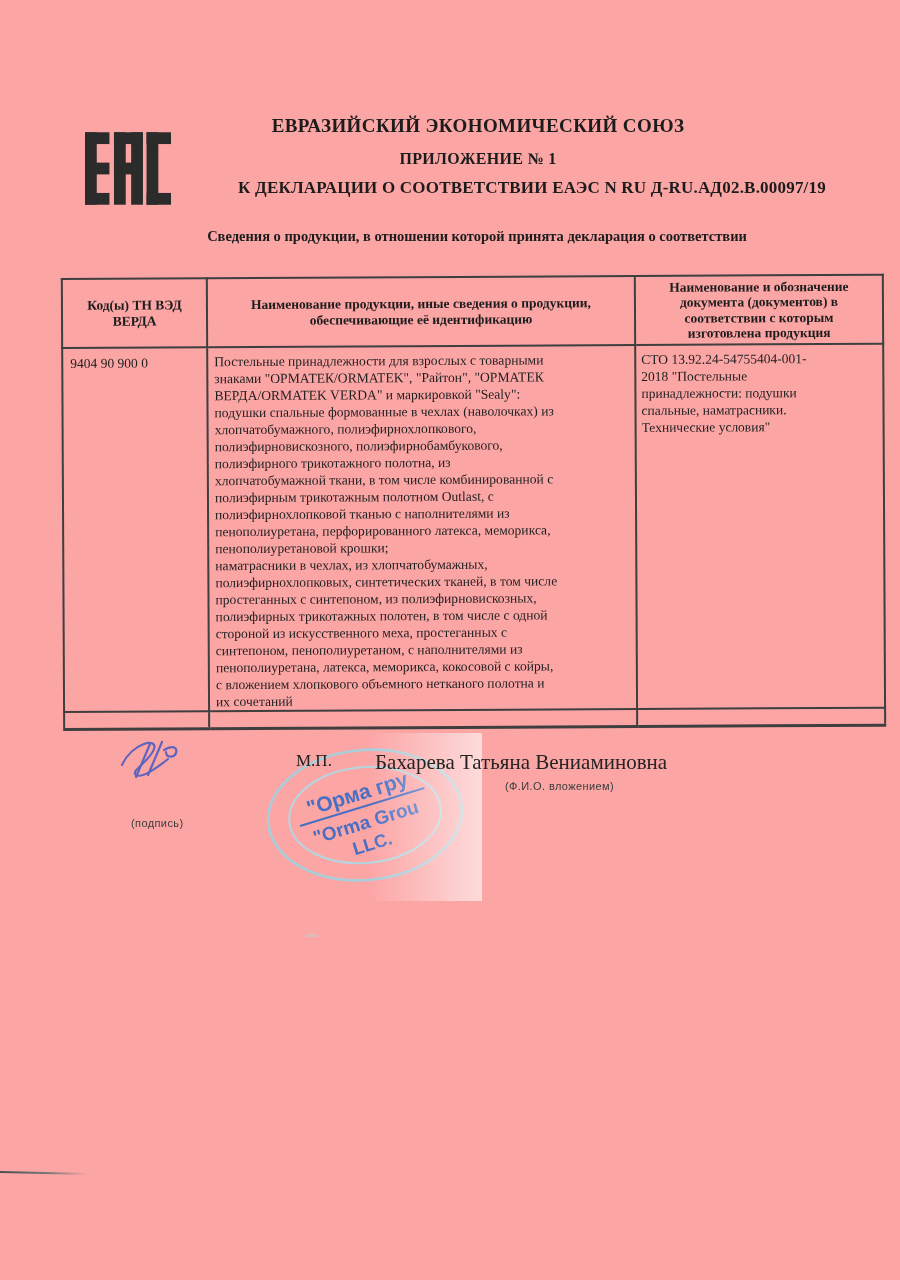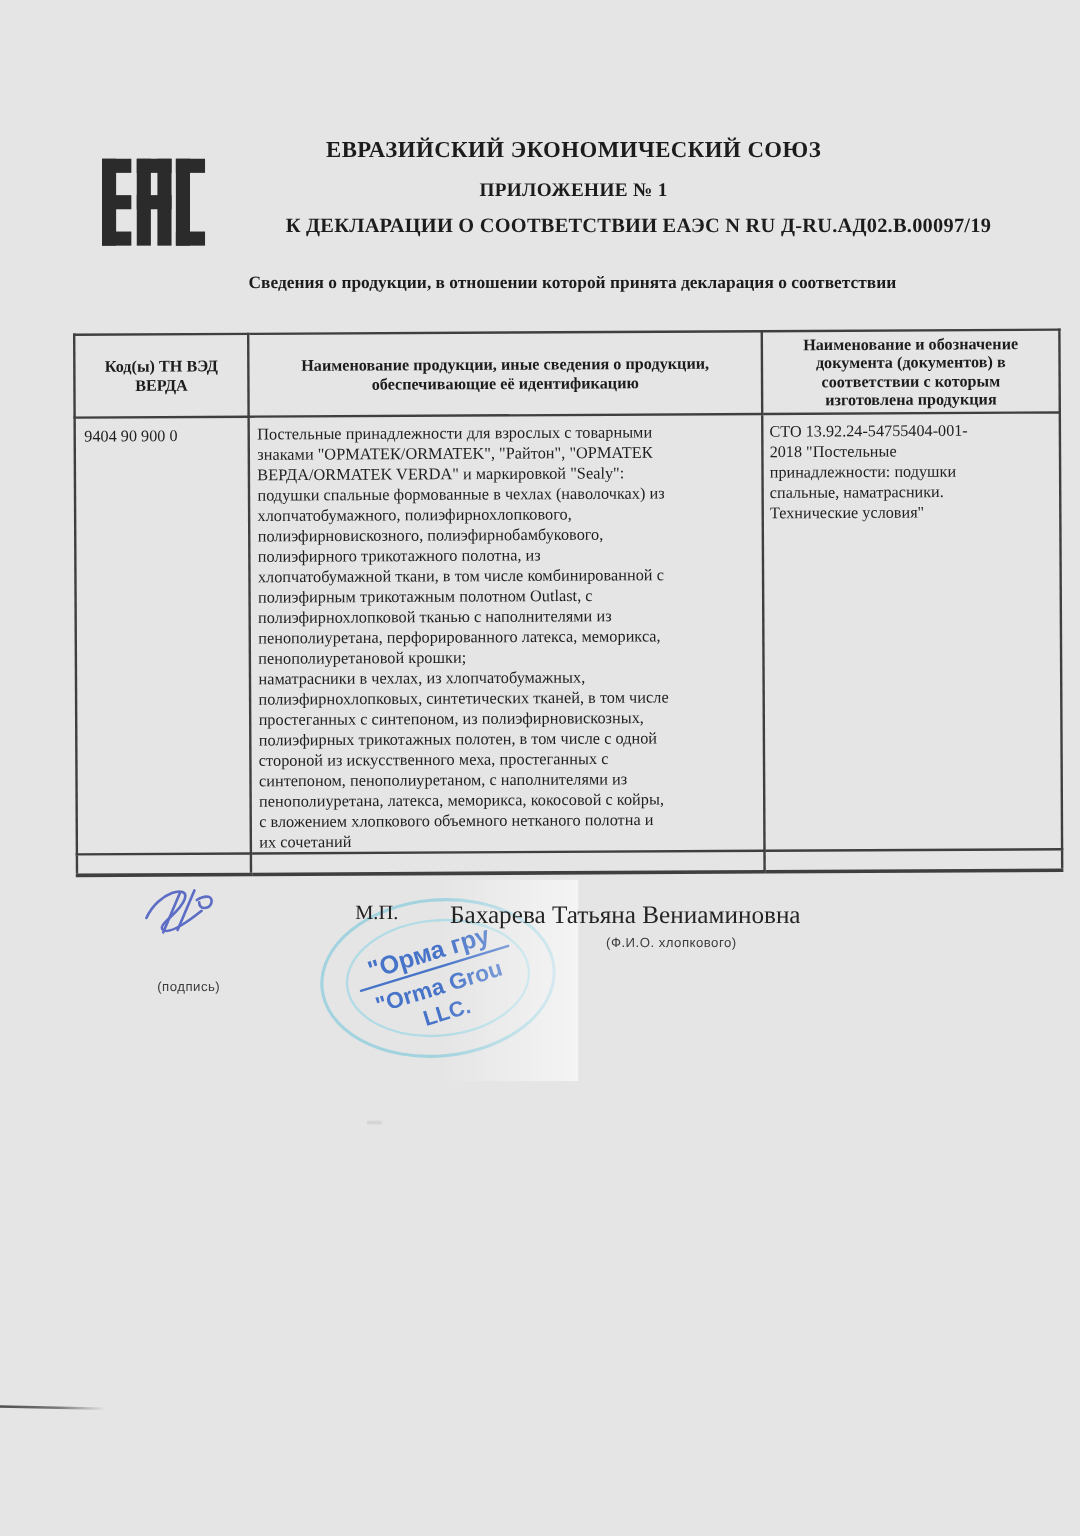--- a/index.html
+++ b/index.html
@@ -1,17 +1,17 @@
 <!DOCTYPE html>
 <html><head>
 <meta charset="utf-8">
 <style>
   html,body{margin:0;padding:0;background:#ffffff;}
   .page{
-    position:relative;width:900px;height:1280px;background:#e5e5e5;overflow:hidden;
+    position:relative;width:900px;height:1280px;background:#fca5a5;overflow:hidden;
     font-family:"Liberation Serif","DejaVu Serif",serif;color:#1f1f1f;
   }
   
   .eac-logo{position:absolute;left:85px;top:129px;width:86px;height:79px;}
   .h-line{position:absolute;width:900px;text-align:center;font-weight:bold;color:#1c1c1c;}
   .h-line1{left:28px;top:115px;font-size:19px;letter-spacing:.4px;}
   .h-line2{left:28px;top:150px;font-size:16px;letter-spacing:.3px;}
   .h-line3{left:82px;top:178px;font-size:17px;letter-spacing:.2px;}
   .subtitle{left:27px;top:228px;font-size:14.5px;}
   
@@ -152,18 +152,18 @@
       <text y="-13" font-size="21">"Орма гру</text>
       <line x1="-64" y1="-6" x2="66" y2="-6" stroke="#3a6bc6" stroke-width="2"></line>
       <text y="16" font-size="19">"Orma Grou</text>
       <text y="38" font-size="18">LLC.</text>
     </g>
     <rect x="120" y="0" width="114" height="168" fill="url(#fadeR)"></rect>
   </svg>
 
   <div class="mp">М.П.</div>
   <div class="fio-name">Бахарева Татьяна Вениаминовна</div>
-  <div class="caption cap-fio">(Ф.И.О. хлопкового)</div>
+  <div class="caption cap-fio">(Ф.И.О. вложением)</div>
 
   <div class="artifact-dash"></div>
   <div class="artifact-edge"></div>
 
 </div>
 
 </body></html>

